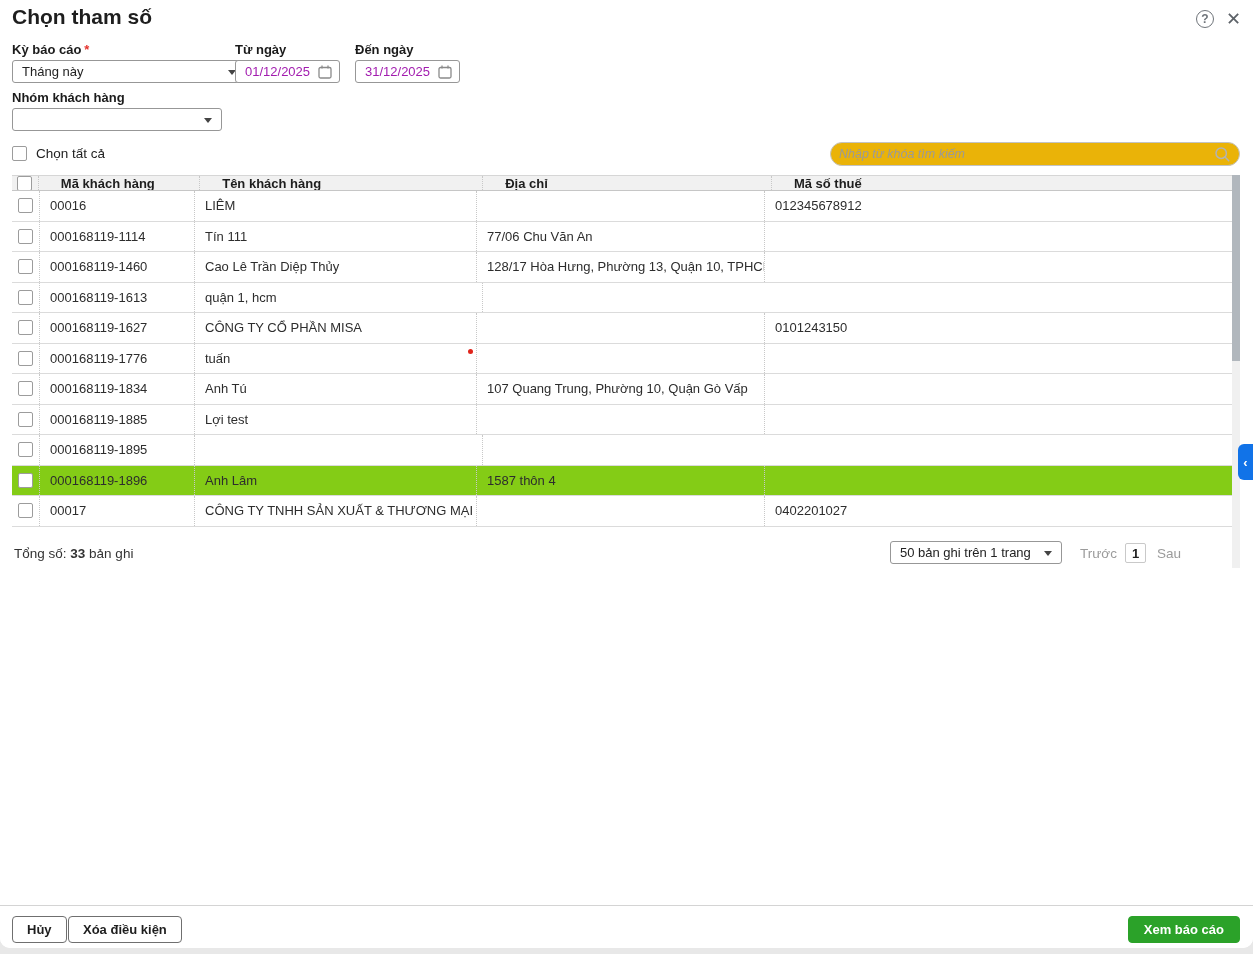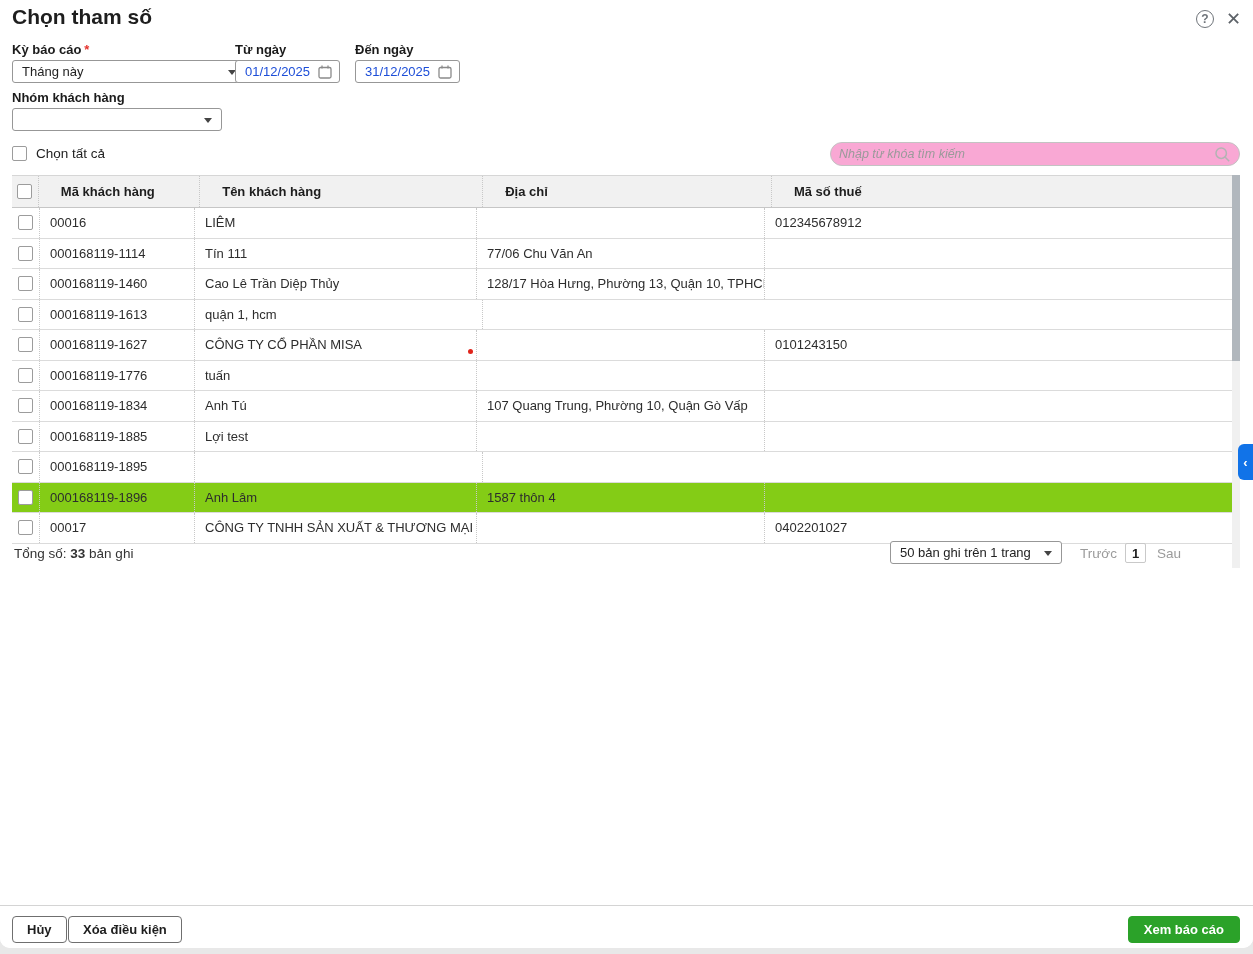--- a/index.html
+++ b/index.html
@@ -30,41 +30,41 @@
   }
   .caret {
     position:absolute; right:9px; top:50%; margin-top:-2px;
     width:0; height:0; border-left:4.5px solid transparent; border-right:4.5px solid transparent; border-top:5px solid #444;
   }
   .datebox {
     position:absolute; height:23px; width:105px; border:1px solid #979797; border-radius:3px; background:#fff;
     display:flex; align-items:center; padding:0 6px 0 9px;
   }
   .datebox input {
-    border:none; outline:none; width:72px; font-size:13px; color:#1d4ed8;
+    border:none; outline:none; width:72px; font-size:13px; color:#a21caf;
     font-family:"Liberation Sans","DejaVu Sans",sans-serif; background:transparent;
   }
   .cal { margin-left:auto; display:block; }
   
   .checkwrap { position:absolute; display:flex; align-items:center; gap:9px; font-size:13.5px; color:#222; cursor:pointer; }
   .checkbox {
     width:15px; height:15px; border:1px solid #9c9c9c; border-radius:2px; background:#fff; display:inline-block; flex:0 0 auto;
   }
   .searchbox {
     position:absolute; left:830px; top:142px; width:410px; height:24px;
-    border:1px solid #c3c3c3; border-radius:12px; background:#f9a8d4; display:flex; align-items:center; padding:0 8px;
+    border:1px solid #c3c3c3; border-radius:12px; background:#eab308; display:flex; align-items:center; padding:0 8px;
   }
   .searchbox input {
     flex:1; border:none; outline:none; font-size:12.5px; font-style:italic; color:#444;
     font-family:"Liberation Sans","DejaVu Sans",sans-serif; background:transparent;
   }
   .searchbox input::placeholder { color:#9a9a9a; font-style:italic; }
   
   .table { position:absolute; left:12px; top:175px; width:1220px; font-size:13px; color:#2d2d2d; }
-  .thead { display:flex; height:33px; background:#f1f1f1; border-top:1px solid #d6d6d6; border-bottom:1px solid #c6c6c6;gap:12px; }
+  .thead { display:flex; height:16px; background:#f1f1f1; border-top:1px solid #d6d6d6; border-bottom:1px solid #c6c6c6;gap:12px; }
   .thead .cell { font-weight:700; color:#1d1d1d; }
   .trow { display:flex; height:30.5px; border-bottom:1px solid #dbdbdb; background:#fff; }
   .trow.hl { background:#84cc16; }
   .cell {
     display:flex; align-items:center; padding:0 10px; border-right:1px dotted #c8c8c8;
     white-space:nowrap; overflow:hidden;
   }
   .c-check { width:28px; justify-content:center; padding:0; }
   .c-code  { width:155px; }
   .c-name  { width:282px; }

